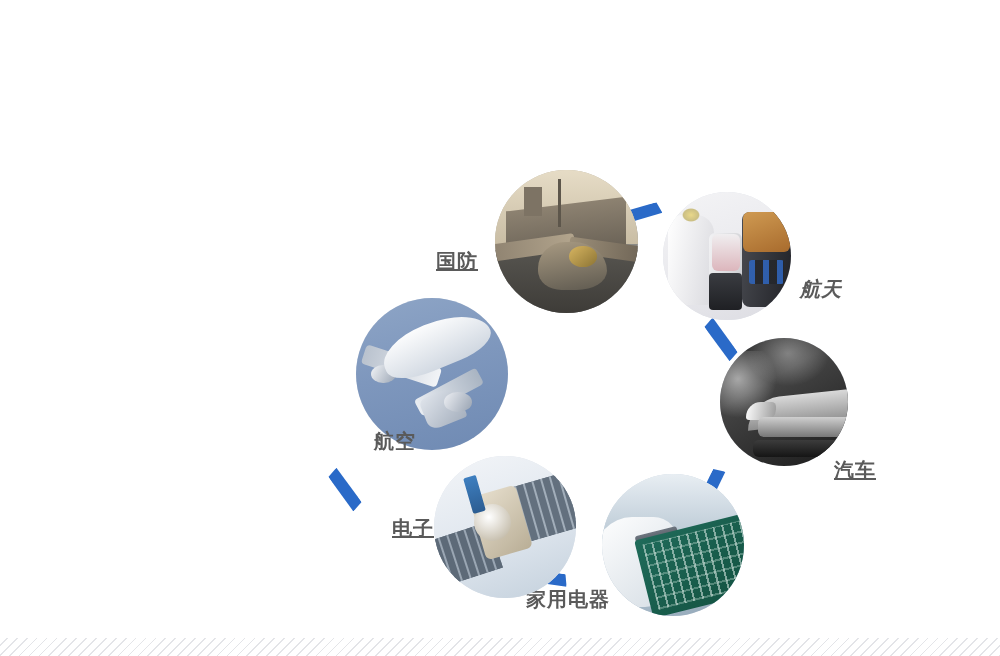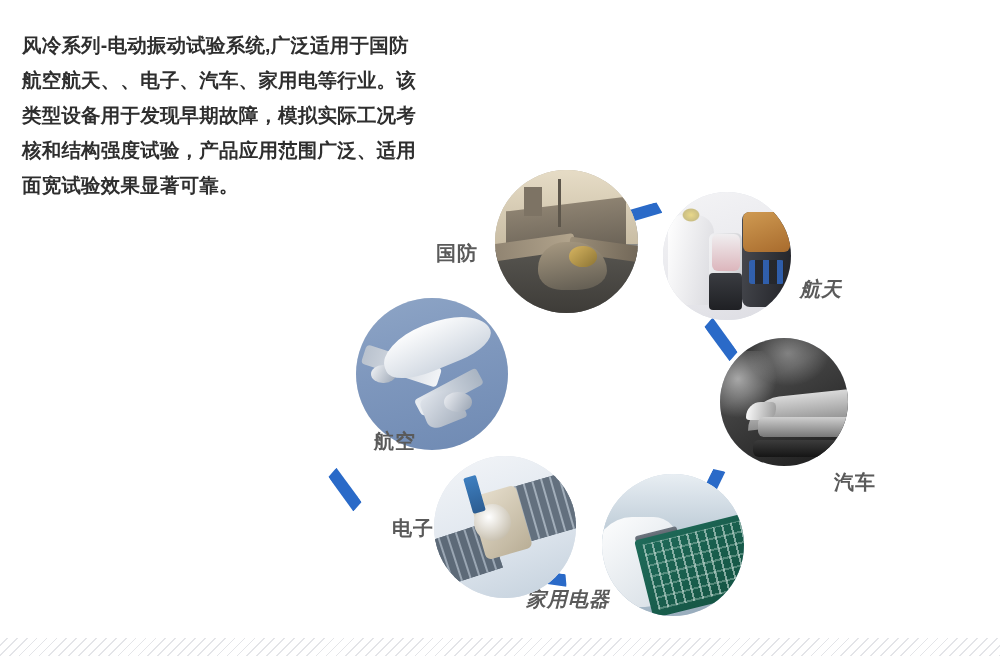--- a/index.html
+++ b/index.html
@@ -189,21 +189,20 @@
      background:linear-gradient(120deg,#eef0f4,#97a2b1); border-radius:50%; }
   .art-plane .tail { position:absolute; left:44%; top:62%; width:26%; height:22%;
      background:linear-gradient(150deg,#dfe4eb,#a6b0be); transform:rotate(-22deg);
      border-radius:20% 40% 10% 30%; }
 </style>
 </head>
 <body>
 
 <div class="stage">
 
-  <p class="intro">风冷系列-电动振动试验系统,广泛适用于国防航空航天、、电子、汽车、家用电等行业。该类型设备用于发现早期故障，模拟实际工况考核和结构强度试验，产品应用范围广泛、适用面宽试验效果显著可靠。</p>
 
   <div class="diagram">
 
 
     <div class="dash" style="left:286px; top:56px; transform:rotate(-12deg);"></div>
     <div class="dash" style="left:368px; top:182px; transform:rotate(58deg);"></div>
     <div class="dash" style="left:357px; top:332px; transform:rotate(120deg);"></div>
     <div class="dash" style="left:192px; top:420px; transform:rotate(-168deg);"></div>
     <div class="dash" style="left:-8px;  top:332px; transform:rotate(-122deg);"></div>
     <div class="dash" style="left:36px;  top:180px; transform:rotate(-58deg);"></div>
@@ -215,21 +214,21 @@
             <div class="ship"></div>
             <div class="tower"></div>
           <div class="mast"></div>
             <div class="deck"></div>
           <div class="wingL"></div>
             <div class="wingR"></div>
           <div class="body"></div>
             <div class="canopy"></div>
         </div>
       </div>
-      <span class="node-label" style="left:106px; top:90px;">国防</span>
+      <span class="node-label" style="left:106px; top:98px;text-decoration:underline;">国防</span>
     </div>
 
     <div class="node">
       <div class="bubble" style="left:333px; top:42px; width:128px; height:128px;">
         <div class="art art-appl">
           <div class="kettle"></div>
           <div class="blender">
               <div class="jar"></div>
               <div class="base"></div>
             </div>
@@ -246,46 +245,46 @@
       <div class="bubble" style="left:390px; top:188px; width:128px; height:128px;">
         <div class="art art-car">
           <div class="glow1"></div>
             <div class="glow2"></div>
           <div class="hood"></div>
             <div class="lamp"></div>
           <div class="grille"></div>
             <div class="bumper"></div>
         </div>
       </div>
-      <span class="node-label" style="left:504px; top:319px;">汽车</span>
+      <span class="node-label" style="left:504px; top:307px;text-decoration:underline;">汽车</span>
     </div>
 
     <div class="node">
       <div class="bubble" style="left:272px; top:324px; width:142px; height:142px;">
         <div class="art art-pcb">
           <div class="blur"></div>
             <div class="glove"></div>
           <div class="connector"></div>
             <div class="board"></div>
         </div>
       </div>
-      <span class="node-label" style="left:196px; top:436px;font-style:italic;">家用电器</span>
+      <span class="node-label" style="left:196px; top:436px;">家用电器</span>
     </div>
 
     <div class="node">
       <div class="bubble" style="left:104px; top:306px; width:142px; height:142px;">
         <div class="art art-sat">
           <div class="panelL"></div>
             <div class="panelR"></div>
           <div class="body"></div>
             <div class="dish"></div>
             <div class="accent"></div>
         </div>
       </div>
-      <span class="node-label" style="left:62px; top:365px;">电子</span>
+      <span class="node-label" style="left:62px; top:365px;text-decoration:underline;">电子</span>
     </div>
 
     <div class="node">
       <div class="bubble" style="left:26px; top:148px; width:152px; height:152px;">
         <div class="art art-plane">
           <div class="wingA"></div>
             <div class="eng1"></div>
           <div class="fuse"></div>
             <div class="wingB"></div>
           <div class="tail"></div>

